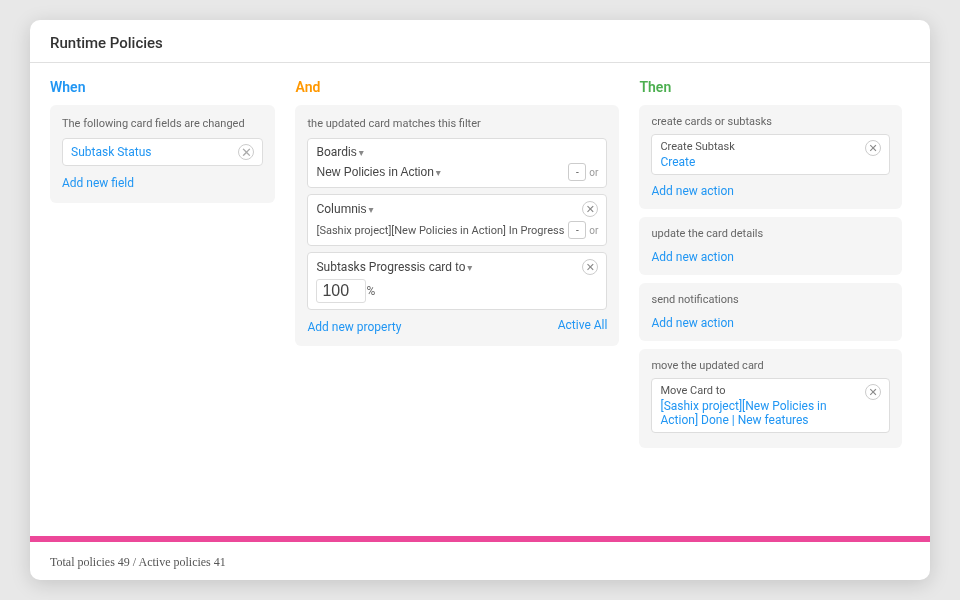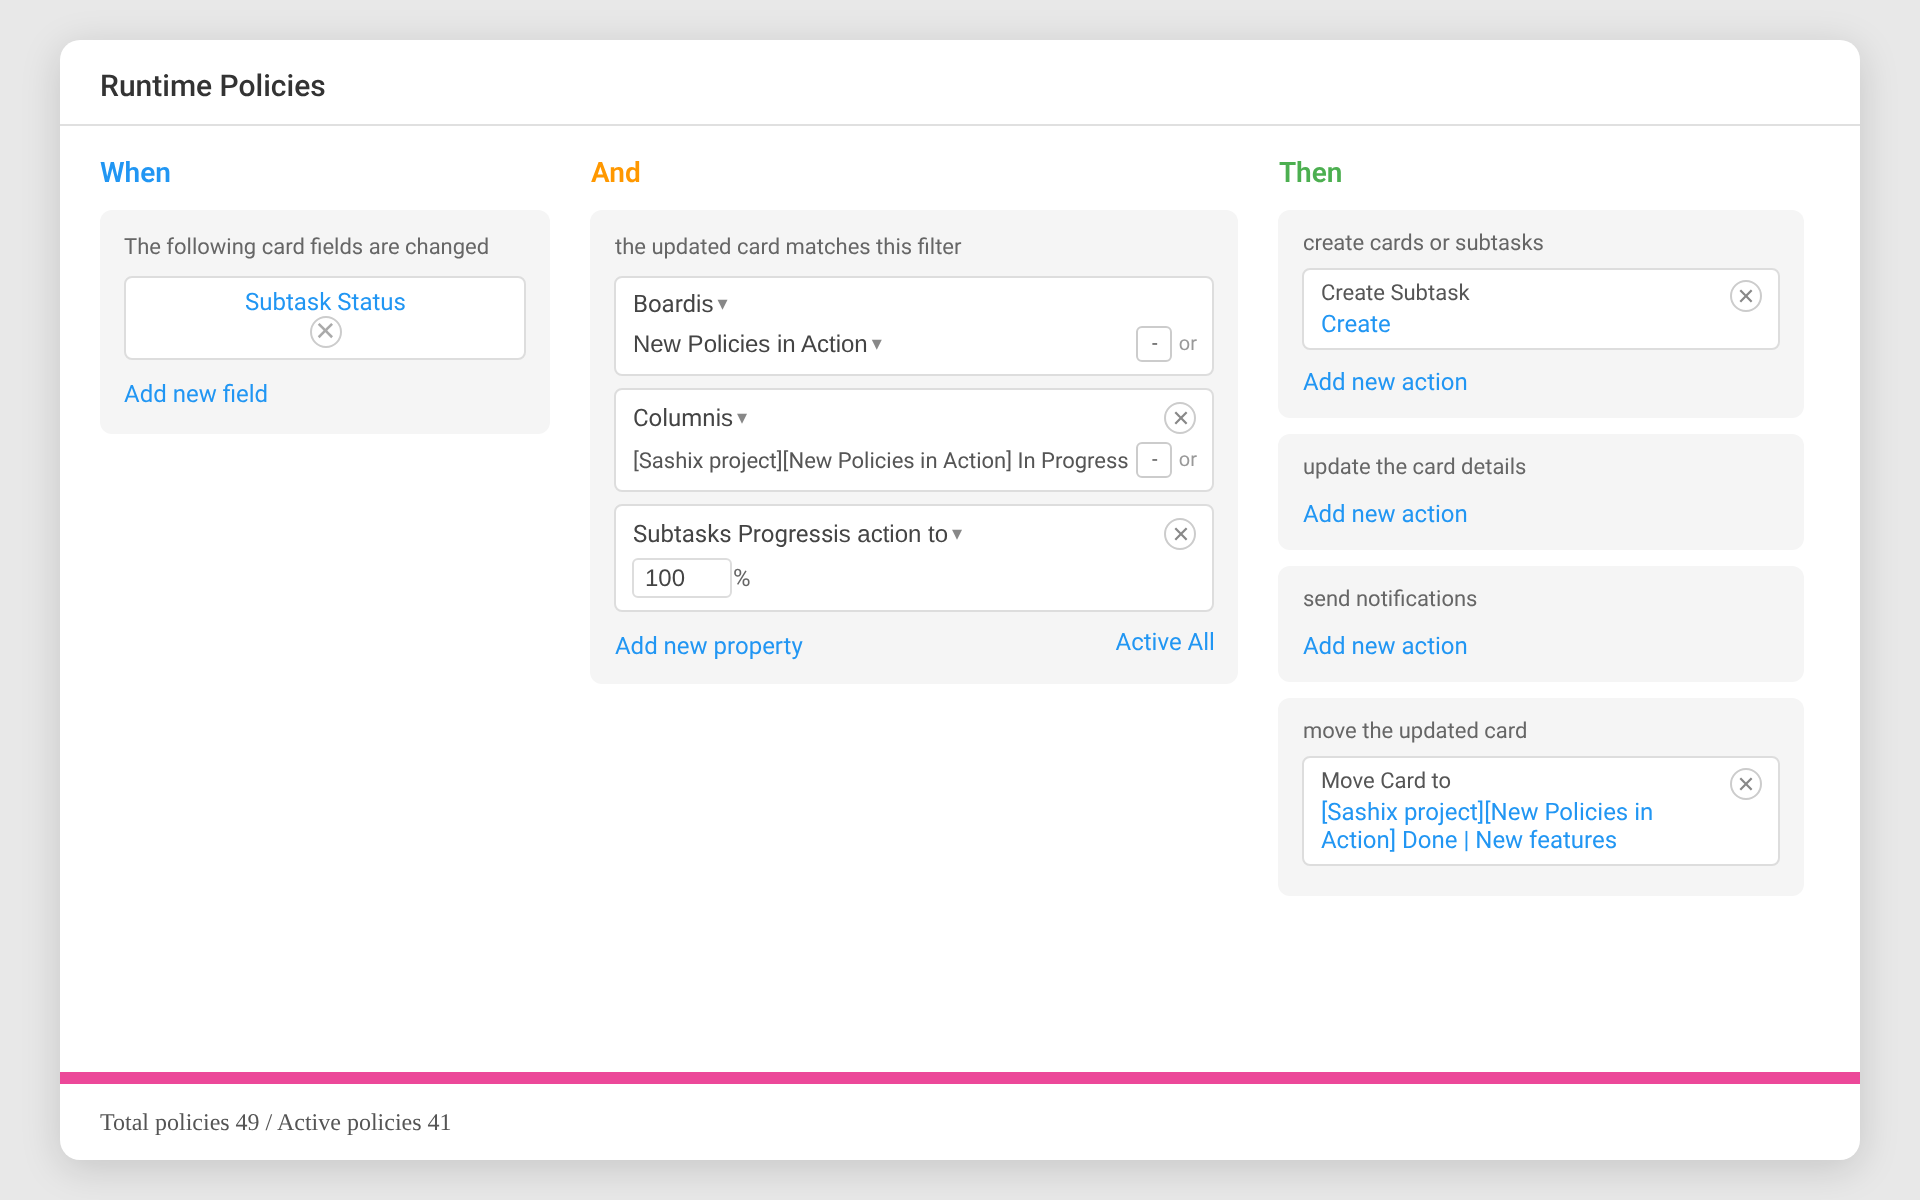--- a/index.html
+++ b/index.html
@@ -66,27 +66,26 @@
       margin-bottom: 10px;
     }
     .panel-title {
       font-size: 11px;
       color: #666;
       margin-bottom: 8px;
     }
     .field-tag {
       display: flex;
       align-items: center;
-      justify-content: center;
+      justify-content: space-between;
       background: #ffffff;
       border: 1px solid #ddd;
       border-radius: 4px;
       padding: 5px 8px;
       margin-bottom: 6px;
-      flex-direction: column;
     }
     .field-tag span {
       font-size: 12px;
       color: #2196F3;
       cursor: pointer;
     }
     .field-tag .close-x {
       color: #aaa;
       font-size: 13px;
       cursor: pointer;
@@ -172,21 +171,21 @@
     .filter-block-row {
       display: flex;
       align-items: center;
       gap: 0;
     }
     .number-input {
       width: 50px;
       border: 1px solid #ddd;
       border-radius: 3px;
       padding: 2px 5px;
-      font-size: 12px;
+      font-size: 16px;
       color: #444;
     }
     .percent-label {
       font-size: 12px;
       color: #666;
     }
     .bottom-actions {
       display: flex;
       align-items: center;
       justify-content: space-between;
@@ -308,21 +307,21 @@
               <div style="display:flex; gap:3px; align-items:center; margin-left:4px;">
                 <div class="mini-btn">-</div>
                 <span class="or-label">or</span>
               </div>
             </div>
           </div>
 
           <div class="filter-block">
             <div class="filter-block-row">
               <span class="filter-label">Subtasks Progress</span>
-              <button class="dropdown-trigger">is action to</button>
+              <button class="dropdown-trigger">is card to</button>
               <div class="close-circle" style="margin-left:auto;">✕</div>
             </div>
             <div class="filter-block-row" style="margin-top:4px;">
               <input class="number-input" type="text" value="100" style="">
               <span class="percent-label">%</span>
             </div>
           </div>
 
           <div class="bottom-actions">
             <a class="add-link">Add new property</a>

